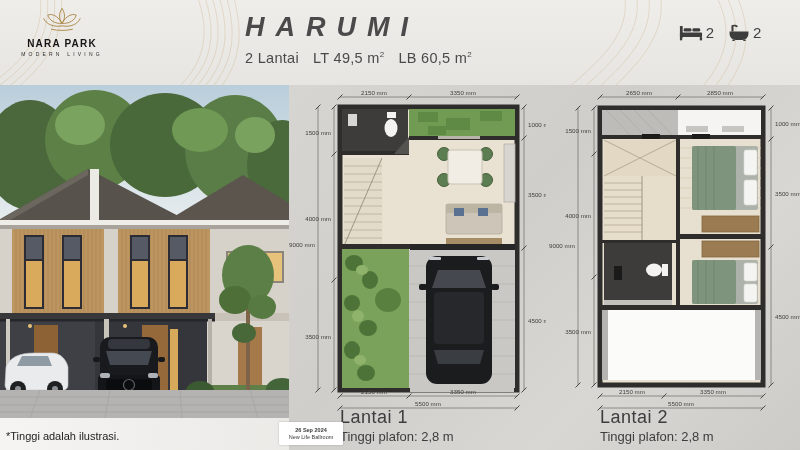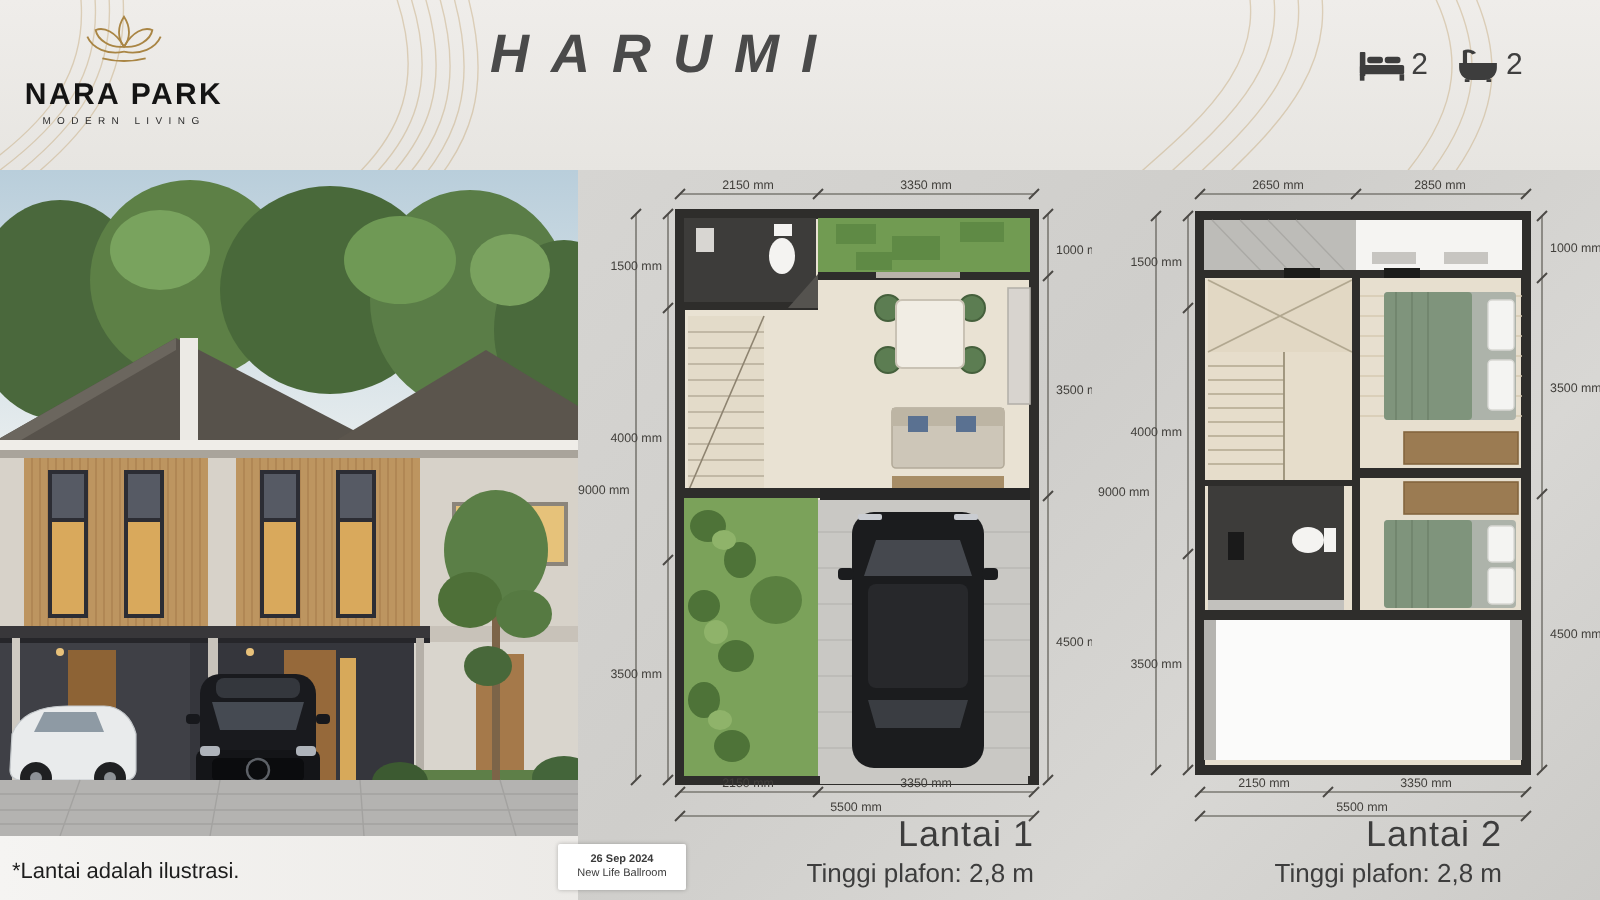--- a/index.html
+++ b/index.html
@@ -5,21 +5,21 @@
   html,body{margin:0;padding:0;background:#888;}
   .slide{
     position:relative;width:800px;height:450px;overflow:hidden;
     font-family:"Liberation Sans",sans-serif;background:#e9e7e3;
   }
   
   .header{position:absolute;left:0;top:0;width:800px;height:85px;
     background:linear-gradient(180deg,#efedea 0%,#e7e5e1 100%);}
   .deco{position:absolute;left:0;top:0;pointer-events:none;}
   .logo{position:absolute;left:10px;top:7px;width:104px;text-align:center;}
-  .logo .brand{font-size:15px;font-weight:bold;letter-spacing:1.2px;color:#141414;margin-top:1px;}
+  .logo .brand{font-size:10px;font-weight:bold;letter-spacing:1.2px;color:#141414;margin-top:1px;}
   .logo .tagline{font-size:5px;letter-spacing:3.2px;color:#2d2d2d;margin-top:2px;}
   .titleblock{position:absolute;left:245px;top:12px;width:290px;text-align:left;color:#474747;}
   .h-title{font-size:27px;font-weight:bold;font-style:italic;letter-spacing:11px;color:#4a4a4a;}
   .h-specs{font-size:14.5px;margin-top:7px;color:#4a4a4a;letter-spacing:.3px;}
   .h-specs .gap{display:inline-block;width:14px;}
   .h-specs sup{font-size:8px;}
   .lotblock{position:absolute;left:645px;top:18px;width:150px;text-align:center;color:#3f3f3f;}
   .lot-size{font-size:16px;letter-spacing:1px;}
   .iconrow{margin-top:6px;display:flex;justify-content:center;align-items:center;gap:14px;}
   .iconrow .num{font-size:15px;color:#3f3f3f;margin-left:3px;}
@@ -28,25 +28,25 @@
   .photo{position:absolute;left:0;top:85px;width:289px;height:333px;}
   .photo-strip{position:absolute;left:0;top:418px;width:289px;height:32px;
     background:linear-gradient(90deg,#f5f4f2,#eceae7);}
   .caption{position:absolute;left:6px;top:430px;font-size:11px;color:#1d1d1d;}
   
   .panel{position:absolute;left:289px;top:85px;width:511px;height:365px;
     background:linear-gradient(135deg,#d6d5d2 0%,#cfcecb 40%,#d8d7d4 70%,#cccbc8 100%);}
   .plan-svg{position:absolute;top:88px;}
   .plan1-svg{left:288px;}
   .plan2-svg{left:546px;}
-  .plan-title{position:absolute;top:407px;text-align:right;color:#3d3d3d;}
+  .plan-title{position:absolute;top:407px;text-align:left;color:#3d3d3d;}
   .plan-title .t1{font-size:18px;letter-spacing:.5px;}
   .plan-title .t2{font-size:13px;margin-top:1px;}
   .pt1{left:340px;width:177px;}
-  .pt2{left:588px;width:163px;}
+  .pt2{left:600px;width:163px;}
   .stamp{position:absolute;left:279px;top:422px;width:64px;height:23px;background:#fff;
     border-radius:1px;box-shadow:0 0 2px rgba(0,0,0,.25);display:flex;flex-direction:column;
     justify-content:center;text-align:center;color:#3a3a3a;}
   .stamp .s1{font-size:5.5px;font-weight:bold;}
   .stamp .s2{font-size:5.5px;margin-top:1px;}
   
   .dim{stroke:#7a7872;stroke-width:.8;fill:none;}
   .tick{stroke:#4b4945;stroke-width:1;}
   .dimtext{font-family:"Liberation Sans",sans-serif;font-size:6.2px;fill:#413f3b;}
   text{user-select:none;}
@@ -89,20 +89,23 @@
           <path d="M46 13 C43 20 34 24 24 22"></path>
           <path d="M11 26 C19 28 29 28 37 26"></path>
         </g>
       </svg>
       <div class="brand">NARA PARK</div>
       <div class="tagline">MODERN LIVING</div>
     </div>
 
     <div class="titleblock">
       <div class="h-title">HARUMI</div>
+      <div class="h-specs">
+        <span>2 Lantai</span><span class="gap"></span><span>LT 49,5 m</span><sup>2</sup><span class="gap"></span><span>LB 60,5 m</span><sup>2</sup>
+      </div>
     </div>
 
     <div class="lotblock">
       <div class="iconrow">
         <span class="icn">
           <svg width="24" height="17" viewBox="0 0 26 18">
             <g fill="#3d3d3d">
               <rect x="1" y="2" width="3" height="13" rx="0.5"></rect>
               <rect x="5" y="4.5" width="8.5" height="3.5" rx="1.5"></rect>
               <rect x="14.5" y="4.5" width="8.5" height="3.5" rx="1.5"></rect>
@@ -234,21 +237,21 @@
     <g>
       <rect x="0" y="305" width="289" height="28" fill="#b4b3b1"></rect>
       <g stroke="#a3a2a0" stroke-width="0.7">
         <path d="M0,312 H289 M0,320 H289 M0,327 H289"></path>
         <path d="M40,305 L30,333 M110,305 L105,333 M180,305 L182,333 M250,305 L258,333"></path>
       </g>
     </g>
   </svg>
 
   <div class="photo-strip"></div>
-  <div class="caption">*Lantai adalah ilustrasi.</div>
+  <div class="caption">*Tinggi adalah ilustrasi.</div>
 
   <svg class="plan-svg plan1-svg" width="258" height="330" viewBox="0 0 258 330">
     <rect x="52" y="19" width="177" height="283" fill="#e9e2d3" stroke="#2e2d2b" stroke-width="5"></rect>
     <rect x="54" y="21" width="66" height="44" fill="#3d3c3a"></rect>
     <rect x="99" y="24" width="9" height="6" fill="#f4f3f1"></rect>
     <ellipse cx="103" cy="40" rx="6.5" ry="9" fill="#f4f3f1"></ellipse>
     <rect x="60" y="26" width="9" height="12" fill="#d8d6d2"></rect>
     <rect x="52" y="63" width="69" height="4" fill="#2e2d2b"></rect>
     <polygon points="121,49 121,66 106,66" fill="#55534f"></polygon>
     <rect x="121" y="21" width="106" height="29" fill="#719b52"></rect>

